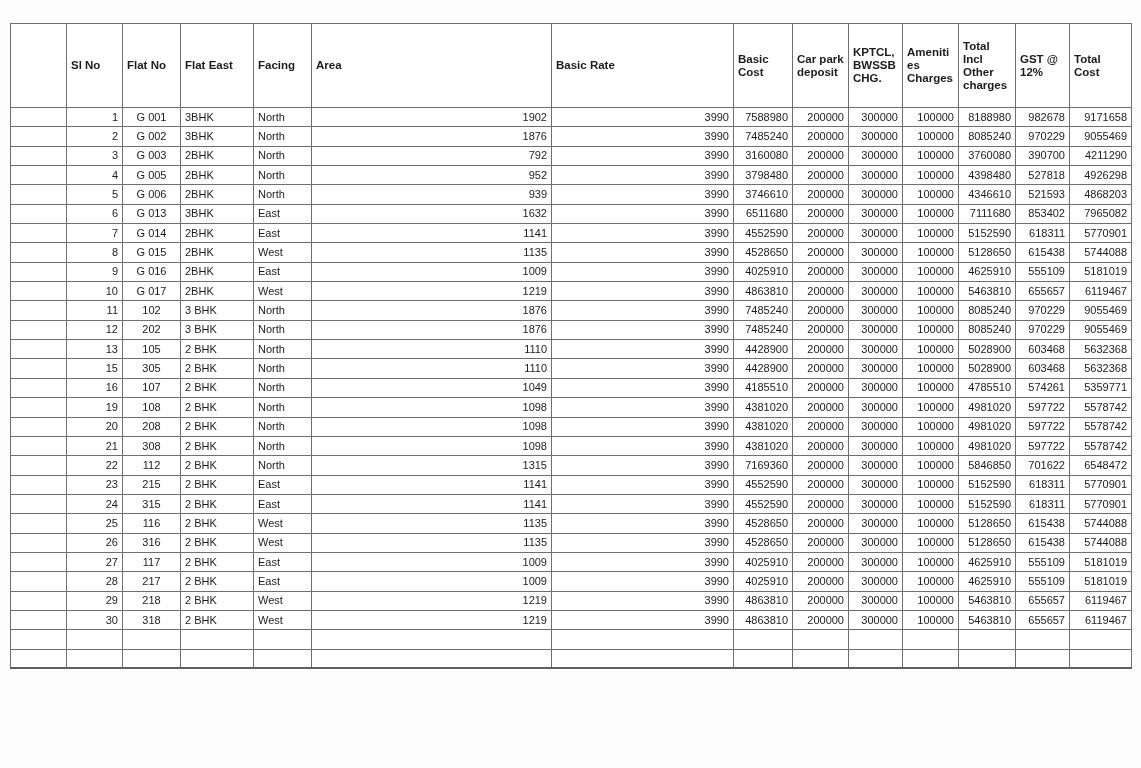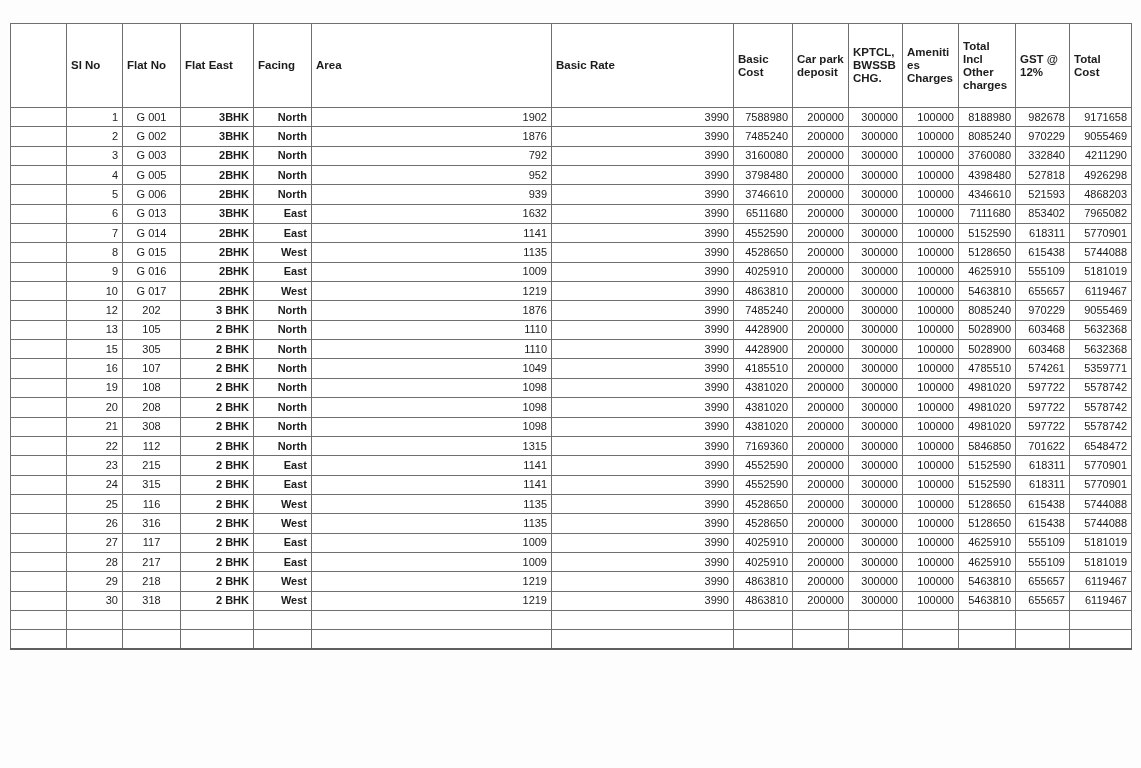--- a/index.html
+++ b/index.html
@@ -36,21 +36,21 @@
     height:84px;
     word-wrap:break-word;
     overflow-wrap:break-word;
     word-break:break-word;
     background:#ffffff;
   }
   tbody tr{height:19.35px;}
   tbody td{vertical-align:middle;white-space:nowrap;}
   td.al-right{text-align:right;}
   td.al-center{text-align:center;}
-  td.al-left{text-align:right;font-weight:bold;}
+  td.al-left{text-align:left;}
   table{border:1px solid #5f5f5f;}
   tbody tr:last-child td{border-bottom:2px solid #5f5f5f;}
 </style>
 </head>
 <body>
 
 <div class="sheet">
   <table>
     <colgroup>
         <col style="width: 56px;">
@@ -125,21 +125,21 @@
           <td class="al-center">G 003</td>
           <td class="al-left">2BHK</td>
           <td class="al-left">North</td>
           <td class="al-right">792</td>
           <td class="al-right">3990</td>
           <td class="al-right">3160080</td>
           <td class="al-right">200000</td>
           <td class="al-right">300000</td>
           <td class="al-right">100000</td>
           <td class="al-right">3760080</td>
-          <td class="al-right">332840</td>
+          <td class="al-right">390700</td>
           <td class="al-right">4211290</td>
         </tr>
         <tr>
           <td></td>
           <td class="al-right">4</td>
           <td class="al-center">G 005</td>
           <td class="al-left">2BHK</td>
           <td class="al-left">North</td>
           <td class="al-right">952</td>
           <td class="al-right">3990</td>
@@ -239,20 +239,36 @@
           <td class="al-left">West</td>
           <td class="al-right">1219</td>
           <td class="al-right">3990</td>
           <td class="al-right">4863810</td>
           <td class="al-right">200000</td>
           <td class="al-right">300000</td>
           <td class="al-right">100000</td>
           <td class="al-right">5463810</td>
           <td class="al-right">655657</td>
           <td class="al-right">6119467</td>
+        </tr>
+        <tr>
+          <td></td>
+          <td class="al-right">11</td>
+          <td class="al-center">102</td>
+          <td class="al-left">3 BHK</td>
+          <td class="al-left">North</td>
+          <td class="al-right">1876</td>
+          <td class="al-right">3990</td>
+          <td class="al-right">7485240</td>
+          <td class="al-right">200000</td>
+          <td class="al-right">300000</td>
+          <td class="al-right">100000</td>
+          <td class="al-right">8085240</td>
+          <td class="al-right">970229</td>
+          <td class="al-right">9055469</td>
         </tr>
         <tr>
           <td></td>
           <td class="al-right">12</td>
           <td class="al-center">202</td>
           <td class="al-left">3 BHK</td>
           <td class="al-left">North</td>
           <td class="al-right">1876</td>
           <td class="al-right">3990</td>
           <td class="al-right">7485240</td>

